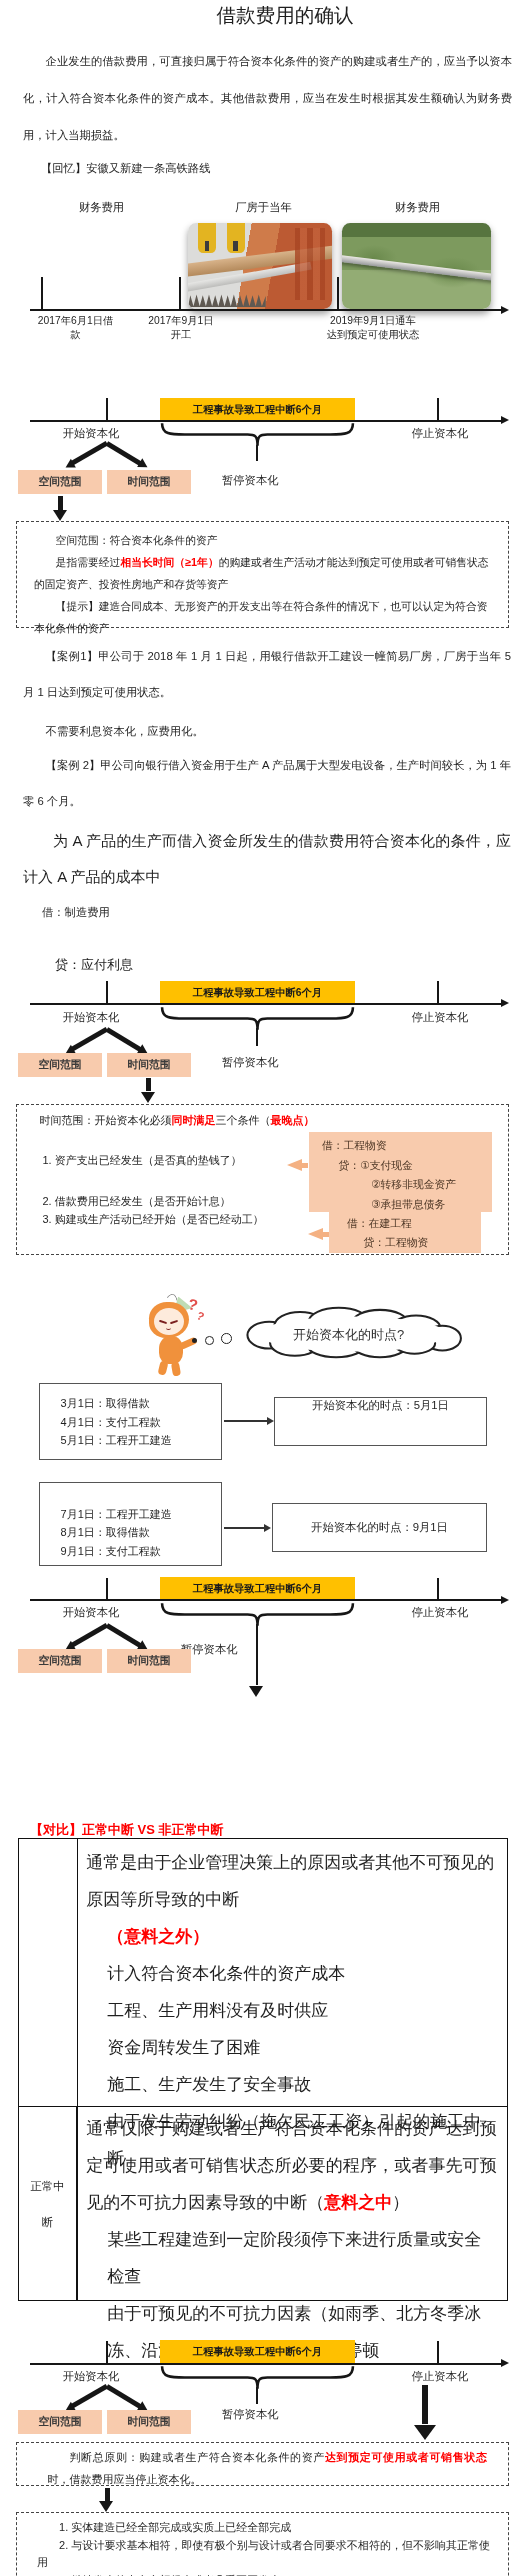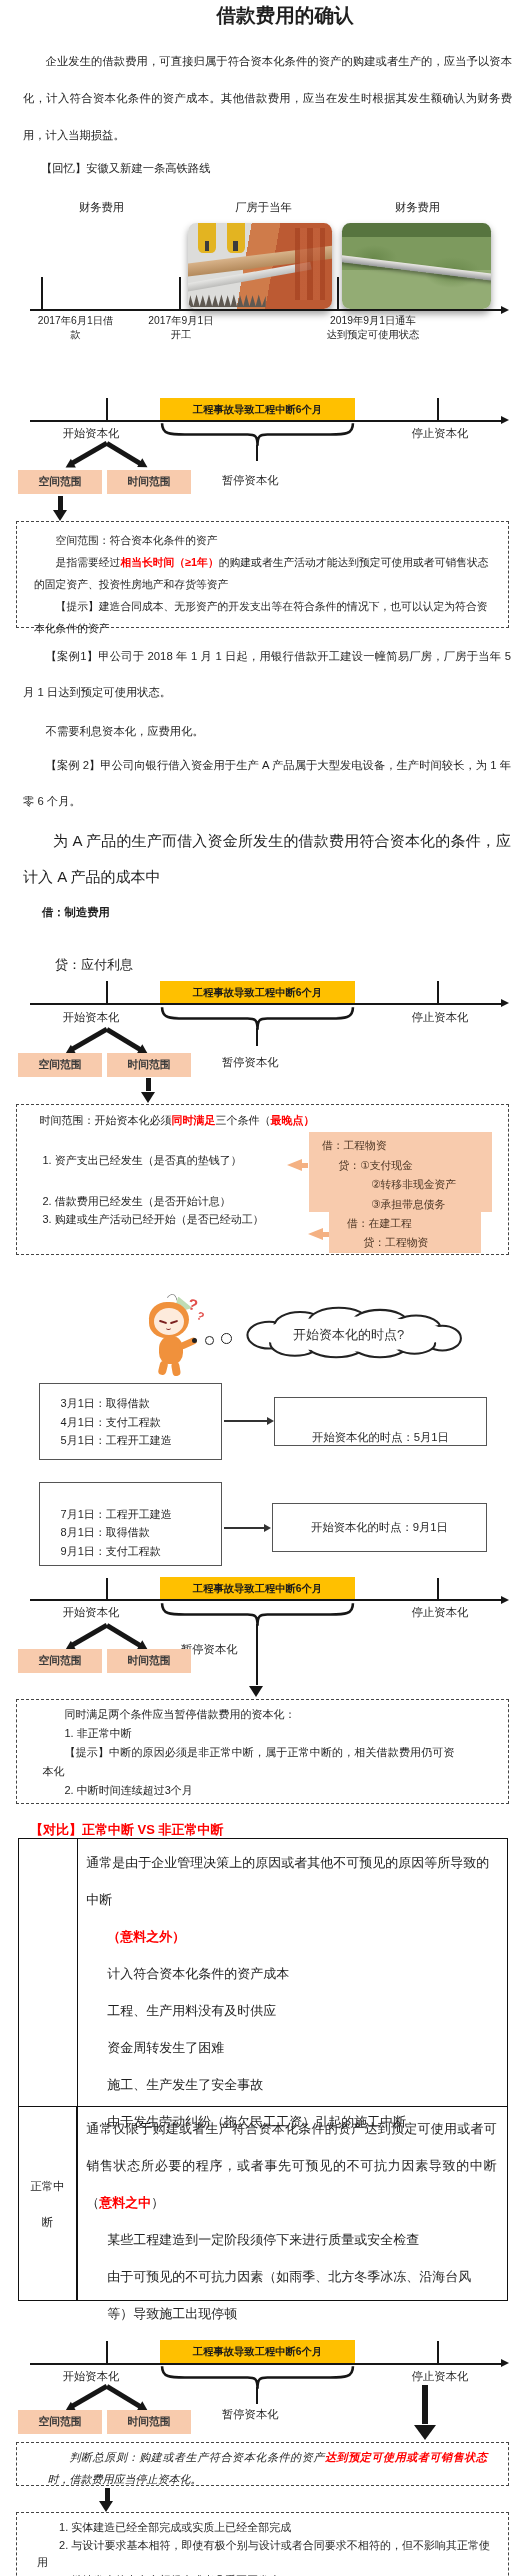--- a/index.html
+++ b/index.html
@@ -1,20 +1,20 @@
 <!DOCTYPE html>
 <html style="font-size:8.2px"><head>
 <meta charset="utf-8">
 <style>
   html,body{margin:0;padding:0;background:#ffffff;}
   #page{position:relative;width:522px;height:2961px;background:#fff;overflow:hidden;
         font-family:"Liberation Sans","DejaVu Sans",sans-serif;color:#1f1f1f;}
   .abs{position:absolute;}
   .txt{font-size:11px;color:#1f1f1f;}
-  .b{font-weight:bold;padding-left:48px;}
+  .b{font-weight:normal;padding-left:48px;}
   .red{color:#FF0000;font-weight:bold;}
   .center{text-align:center;}
   .pre{white-space:pre-line;}
   
   .axis{position:absolute;height:2.1px;background:#161616;}
   .axis-head{position:absolute;width:0;height:0;border-left:8.8px solid #161616;
              border-top:4.6px solid transparent;border-bottom:4.6px solid transparent;}
   .tick{position:absolute;width:2.1px;background:#161616;}
   .yellowbox{position:absolute;background:#FFC000;color:#1a1a1a;font-weight:bold;font-size:10.3px;
              display:flex;align-items:center;justify-content:center;}
@@ -36,21 +36,21 @@
   .harrow{position:absolute;height:1.5px;background:#333;}
   .harrow-head{position:absolute;width:0;height:0;border-left:7.7px solid #333;
                border-top:4.1px solid transparent;border-bottom:4.1px solid transparent;}
   .lab{position:absolute;font-size:11.3px;color:#1f1f1f;}
   .photo{position:absolute;border-radius:8.2px;overflow:hidden;box-shadow:0 4.1px 7.2px rgba(0,0,0,.38);}
   .pp{position:absolute;}
   
   .cmp-table{position:absolute;border:1px solid #111;box-sizing:border-box;}
   .cmp-head{position:absolute;border-right:1px solid #111;display:flex;align-items:center;
             justify-content:center;text-align:center;font-size:11.3px;line-height:36px;box-sizing:border-box;}
-  .cmp-cell{position:absolute;font-size:13px;line-height:37px;box-sizing:border-box;}
+  .cmp-cell{position:absolute;font-size:17px;line-height:37px;box-sizing:border-box;}
   .cmp-div{position:absolute;height:1px;background:#111;left:0;right:0;}
   .titem{padding-left:21px;}
   p{margin:0;}
 </style>
 </head>
 <body>
 
 <div id="page">
 
   <div class="abs b center" style="left:0;right:0;top:2.1px;font-size:19.6px;">借款费用的确认</div>
@@ -123,21 +123,21 @@
       <span>是指需要经过</span><span class="red">相当长时间（≥1年）</span><span>的购建或者生产活动才能达到预定可使用或者可销售状态的固定资产、投资性房地产和存货等资产</span>
     </div>
     <div class="dline" style="text-indent:2em;">【提示】建造合同成本、无形资产的开发支出等在符合条件的情况下，也可以认定为符合资本化条件的资产</div>
   </div>
 
   <p class="abs" style="left:23px;top:638px;width:488px;font-size:11.3px;line-height:36px;text-indent:2em;text-align:justify;">【案例1】甲公司于 2018 年 1 月 1 日起，用银行借款开工建设一幢简易厂房，厂房于当年 5 月 1 日达到预定可使用状态。</p>
   <p class="abs" style="left:23px;top:713px;width:488px;font-size:11.3px;line-height:36px;text-indent:2em;">不需要利息资本化，应费用化。</p>
 
   <p class="abs" style="left:23px;top:747px;width:488px;font-size:11.3px;line-height:36px;text-indent:2em;text-align:justify;">【案例 2】甲公司向银行借入资金用于生产 A 产品属于大型发电设备，生产时间较长，为 1 年零 6 个月。</p>
   <p class="abs" style="left:23px;top:823px;width:488px;font-size:15px;line-height:36px;text-indent:2em;text-align:justify;">为 A 产品的生产而借入资金所发生的借款费用符合资本化的条件，应计入 A 产品的成本中</p>
-  <div class="abs txt" style="left:42px;top:905px;font-size:11.3px;font-weight:bold;">借：制造费用</div>
+  <div class="abs txt" style="left:42px;top:905px;font-size:11.3px;">借：制造费用</div>
   <div class="abs txt" style="left:55px;top:956px;font-size:13px;font-family:Liberation Mono, monospace;">贷：应付利息</div>
 
   <div class="yellowbox" style="left:160px;top:981px;width:195px;height:23px;">
     <span>工程事故导致工程中断6个月</span>
     </div>
   <div class="axis" style="left:30px;top:1003px;width:472px;"></div>
   <div class="axis-head" style="left:501px;top:999px;"></div>
   <div class="tick" style="left:106px;top:981px;height:23px;"></div>
   <div class="tick" style="left:437px;top:981px;height:23px;"></div>
   <div class="lab" style="left:57px;top:1010px;width:68px;text-align:center;">开始资本化</div>
@@ -220,21 +220,21 @@
     <div class="abs center" style="left:31px;right:31px;top:23px;font-size:13px;color:#333;">开始资本化的时点?</div>
   </div>
 
   <div class="exbox" style="left:39px;top:1383px;width:183px;height:77px;padding:10.3px 0 0 20.6px;">
     <div class="txt" style="line-height:18.5px;">3月1日：取得借款</div>
     <div class="txt" style="line-height:18.5px;">4月1日：支付工程款</div>
     <div class="txt" style="line-height:18.5px;">5月1日：工程开工建造</div>
   </div>
   <div class="harrow" style="left:224px;top:1420px;width:44px;"></div>
   <div class="harrow-head" style="left:267px;top:1417px;"></div>
-  <div class="exbox" style="left:274px;top:1397px;width:213px;height:49px;display:flex;align-items:flex-end;justify-content:center;">
+  <div class="exbox" style="left:274px;top:1397px;width:213px;height:49px;display:flex;align-items:flex-start;justify-content:center;">
     <span class="txt" style="font-size:11.3px;">开始资本化的时点：5月1日</span>
   </div>
 
   <div class="exbox" style="left:39px;top:1482px;width:183px;height:84px;padding:21.6px 0 0 20.6px;">
     <div class="txt" style="line-height:18.5px;">7月1日：工程开工建造</div>
     <div class="txt" style="line-height:18.5px;">8月1日：取得借款</div>
     <div class="txt" style="line-height:18.5px;">9月1日：支付工程款</div>
   </div>
   <div class="harrow" style="left:224px;top:1527px;width:41px;"></div>
   <div class="harrow-head" style="left:264px;top:1524px;"></div>
@@ -259,28 +259,20 @@
   <div class="lab" style="left:181px;top:1642px;width:72px;">暂停资本化</div>
   <div class="varm" style="left:107px;top:1623px;width:40px;transform:rotate(150deg);"></div>
   <div class="varm" style="left:107px;top:1623px;width:39px;transform:rotate(31deg);"></div>
   <div class="pinkbox" style="left:18px;top:1649px;width:84px;height:24px;">
     <span>空间范围</span>
     </div>
   <div class="pinkbox" style="left:107px;top:1649px;width:84px;height:24px;">
     <span>时间范围</span>
     </div>
 
-  <div class="dashbox" style="left:15.5px;top:1699px;width:493px;height:105px;padding:5.2px 0 0 26px;">
-    <div style="width:412px;">
-      <p class="txt" style="line-height:19px;text-indent:2em;">同时满足两个条件应当暂停借款费用的资本化：</p>
-      <p class="txt" style="line-height:19px;text-indent:2em;">1. 非正常中断</p>
-      <p class="txt" style="line-height:19px;text-indent:2em;text-align:justify;">【提示】中断的原因必须是非正常中断，属于正常中断的，相关借款费用仍可资本化</p>
-      <p class="txt" style="line-height:19px;text-indent:2em;">2. 中断时间连续超过3个月</p>
-    </div>
-  </div>
 
   <div class="abs red" style="left:30px;top:1821px;font-size:13px;">【对比】正常中断 VS 非正常中断</div>
 
   <div class="cmp-table" style="left:18px;top:1838px;width:490px;height:463px;">
     <div class="cmp-cell" style="left:58px;top:0;width:430px;height:267px;padding:5.2px 10.3px 0 8.2px;border-left:1px solid #111;">
       <p>通常是由于企业管理决策上的原因或者其他不可预见的原因等所导致的中断</p>
       <p class="red" style="padding-left:21px;">（意料之外）</p>
       <div class="titem">计入符合资本化条件的资产成本</div>
       <div class="titem">工程、生产用料没有及时供应</div>
       <div class="titem">资金周转发生了困难</div>
@@ -318,21 +310,21 @@
   <div class="varm" style="left:107px;top:2384px;width:39px;transform:rotate(31deg);"></div>
   <div class="pinkbox" style="left:18px;top:2410px;width:84px;height:24px;">
     <span>空间范围</span>
     </div>
   <div class="pinkbox" style="left:107px;top:2410px;width:84px;height:24px;">
     <span>时间范围</span>
     </div>
   <div class="dshaft" style="left:422px;top:2385px;width:6.2px;height:39px;"></div>
   <div class="dhead" style="left:414px;top:2425px;border-top-width:15.5px;border-left-width:11.3px;border-right-width:11.3px;"></div>
 
-  <div class="dashbox" style="left:15.5px;top:2442px;width:493px;height:44px;padding:4.1px 20.6px 0 31px;font-style:italic;">
+  <div class="dashbox" style="left:15.5px;top:2442px;width:493px;height:44px;padding:4.1px 20.6px 0 31px;">
     <p class="txt" style="line-height:21.6px;text-indent:2em;text-align:justify;">
       <span>判断总原则：购建或者生产符合资本化条件的资产</span><span class="red">达到预定可使用或者可销售状态</span><span>时，借款费用应当停止资本化。</span>
     </p>
   </div>
   <div class="dshaft" style="left:105px;top:2488px;width:5.2px;height:13.4px;"></div>
   <div class="dhead" style="left:99px;top:2501px;"></div>
 
   <div class="dashbox" style="left:15.5px;top:2512px;width:493px;height:109px;padding:6.2px 0 0 20.6px;">
     <div style="width:453px;">
       <p class="txt" style="line-height:17.5px;text-indent:2em;">1. 实体建造已经全部完成或实质上已经全部完成</p>

